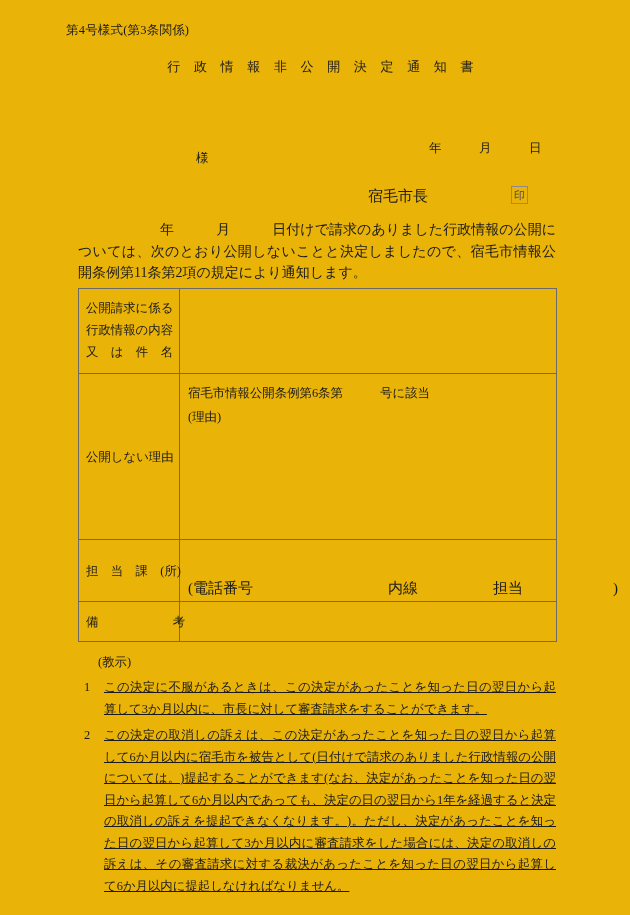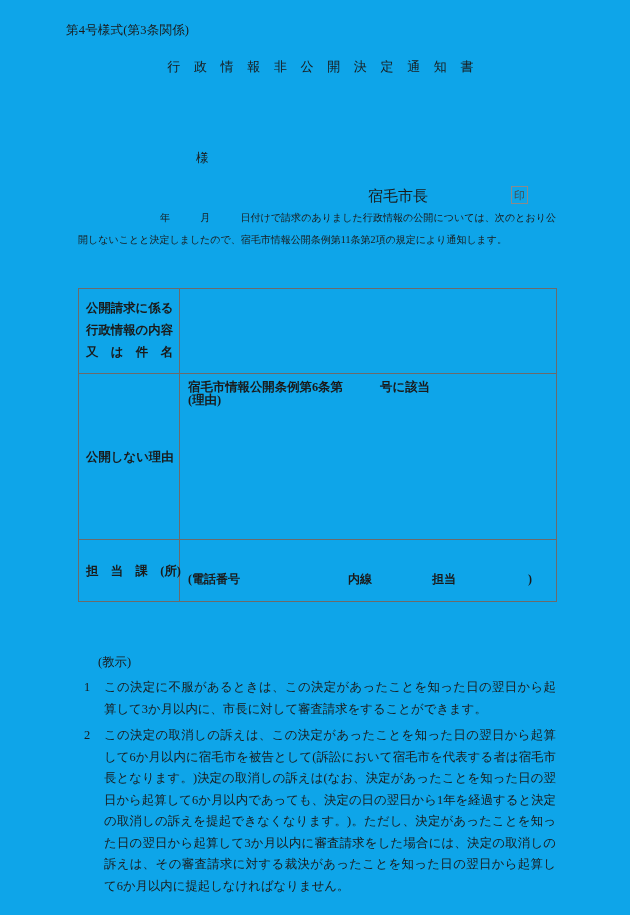--- a/index.html
+++ b/index.html
@@ -10,21 +10,21 @@
   }
   body {
     font-family: "Liberation Serif", "DejaVu Serif", serif;
     color: #1a1a1a;
     -webkit-font-smoothing: antialiased;
   }
   .page {
     position: relative;
     width: 630px;
     height: 915px;
-    background: #0ea5e9;
+    background: #eab308;
     overflow: hidden;
     box-sizing: border-box;
   }
 
   
   .form-no {
     position: absolute;
     left: 66px;
     top: 22px;
     font-size: 12.5px;
@@ -82,73 +82,72 @@
     font-size: 11px;
     line-height: 16px;
     text-align: center;
     color: #4a4a4a;
   }
 
   
   .body-para {
     position: absolute;
     left: 78px;
-    top: 207px;
+    top: 219px;
     width: 478px;
-    font-size: 10px;
+    font-size: 14px;
     line-height: 21.5px;
     text-align: justify;
     text-justify: inter-character;
   }
   .body-para .indent { display: inline-block; width: 82px; }
 
   
   .form-table {
     position: absolute;
     left: 78px;
     top: 288px;
     width: 476px;
     border-collapse: collapse;
     table-layout: fixed;
   }
   .form-table td {
     border: 1px solid #6b6b6b;
     font-size: 12.4px;
     vertical-align: top;
     padding: 0;
-    font-weight: bold;
   }
   .lbl-col { width: 100px; }
   .val-col { width: 376px; }
 
   .lbl-inner {
     padding: 8px 7px 0 7px;
     line-height: 22px;
     white-space: pre;
   }
   .val-inner {
     padding: 7px 8px 0 8px;
-    line-height: 13px;
+    line-height: 24px;
     white-space: pre;
   }
 
   .row-1 .lbl-col, .row-1 .val-col { height: 84px; }
   .row-2 .lbl-col, .row-2 .val-col { height: 165px; }
   .row-3 .lbl-col, .row-3 .val-col { height: 61px; }
   .row-4 .lbl-col, .row-4 .val-col { height: 39px; }
 
   .cell-flexwrap {
     position: relative;
     height: 100%;
   }
   .contact-line {
     position: absolute;
     left: 8px;
-    bottom: 13px;
-    font-size: 12px;
+    bottom: 3px;
+    font-size: 15px;
     white-space: pre;
   }
   .lbl-center-v {
     position: relative;
     height: 100%;
   }
   .lbl-center-v span {
     position: absolute;
     left: 7px;
     top: 50%;
@@ -176,32 +175,34 @@
   }
   .instr-num {
     flex: 0 0 26px;
     padding-left: 6px;
     box-sizing: border-box;
   }
   .instr-text {
     flex: 1 1 auto;
     text-align: justify;
     text-justify: inter-character;
+    text-decoration: underline;
   }
 </style>
 </head>
 <body>
 
 <div class="page">
 
   <div class="form-no">第4号様式(第3条関係)</div>
 
   <div class="doc-title">行 政 情 報 非 公 開 決 定 通 知 書</div>
 
   <div class="meta-block">
+    <div class="meta-line">　　年　　　月　　　日</div>
   </div>
 
   <div class="addressee">様</div>
 
   <div class="issuer">宿毛市長</div>
   <div class="seal-box">印</div>
 
   <div class="body-para"><span class="indent"></span><span>年　　　月　　　日付けで請求のありました行政情報の公開については、次のとおり公開しないことと決定しましたので、宿毛市情報公開条例第11条第2項の規定により通知します。</span></div>
 
   <table class="form-table">
@@ -233,30 +234,40 @@
               <span>担　当　課　(所)</span>
             </div>
         </td>
         <td class="val-col">
           <div class="cell-flexwrap">
             <div class="val-inner"></div>
             <div class="contact-line">(電話番号　　　　　　　　　内線　　　　　担当　　　　　　)</div>
           </div>
         </td>
       </tr>
+      <tr class="row-4">
+        <td class="lbl-col">
+          <div class="lbl-center-v">
+              <span>備　　　　　　考</span>
+            </div>
+        </td>
+        <td class="val-col">
+          <div class="val-inner"></div>
+        </td>
+      </tr>
     </tbody>
   </table>
 
   <div class="instr">
     <div class="instr-title">(教示)</div>
 
     <div class="instr-item">
       <div class="instr-num">1</div>
       <div class="instr-text">この決定に不服があるときは、この決定があったことを知った日の翌日から起算して3か月以内に、市長に対して審査請求をすることができます。</div>
     </div>
 
     <div class="instr-item">
       <div class="instr-num">2</div>
-      <div class="instr-text">この決定の取消しの訴えは、この決定があったことを知った日の翌日から起算して6か月以内に宿毛市を被告として(訴訟において宿毛市を代表する者は宿毛市長となります。)決定の取消しの訴えは(なお、決定があったことを知った日の翌日から起算して6か月以内であっても、決定の日の翌日から1年を経過すると決定の取消しの訴えを提起できなくなります。)。ただし、決定があったことを知った日の翌日から起算して3か月以内に審査請求をした場合には、決定の取消しの訴えは、その審査請求に対する裁決があったことを知った日の翌日から起算して6か月以内に提起しなければなりません。</div>
+      <div class="instr-text">この決定の取消しの訴えは、この決定があったことを知った日の翌日から起算して6か月以内に宿毛市を被告として(日付けで請求のありました行政情報の公開については。)提起することができます(なお、決定があったことを知った日の翌日から起算して6か月以内であっても、決定の日の翌日から1年を経過すると決定の取消しの訴えを提起できなくなります。)。ただし、決定があったことを知った日の翌日から起算して3か月以内に審査請求をした場合には、決定の取消しの訴えは、その審査請求に対する裁決があったことを知った日の翌日から起算して6か月以内に提起しなければなりません。</div>
     </div>
   </div>
 
 </div>
 
 </body></html>

